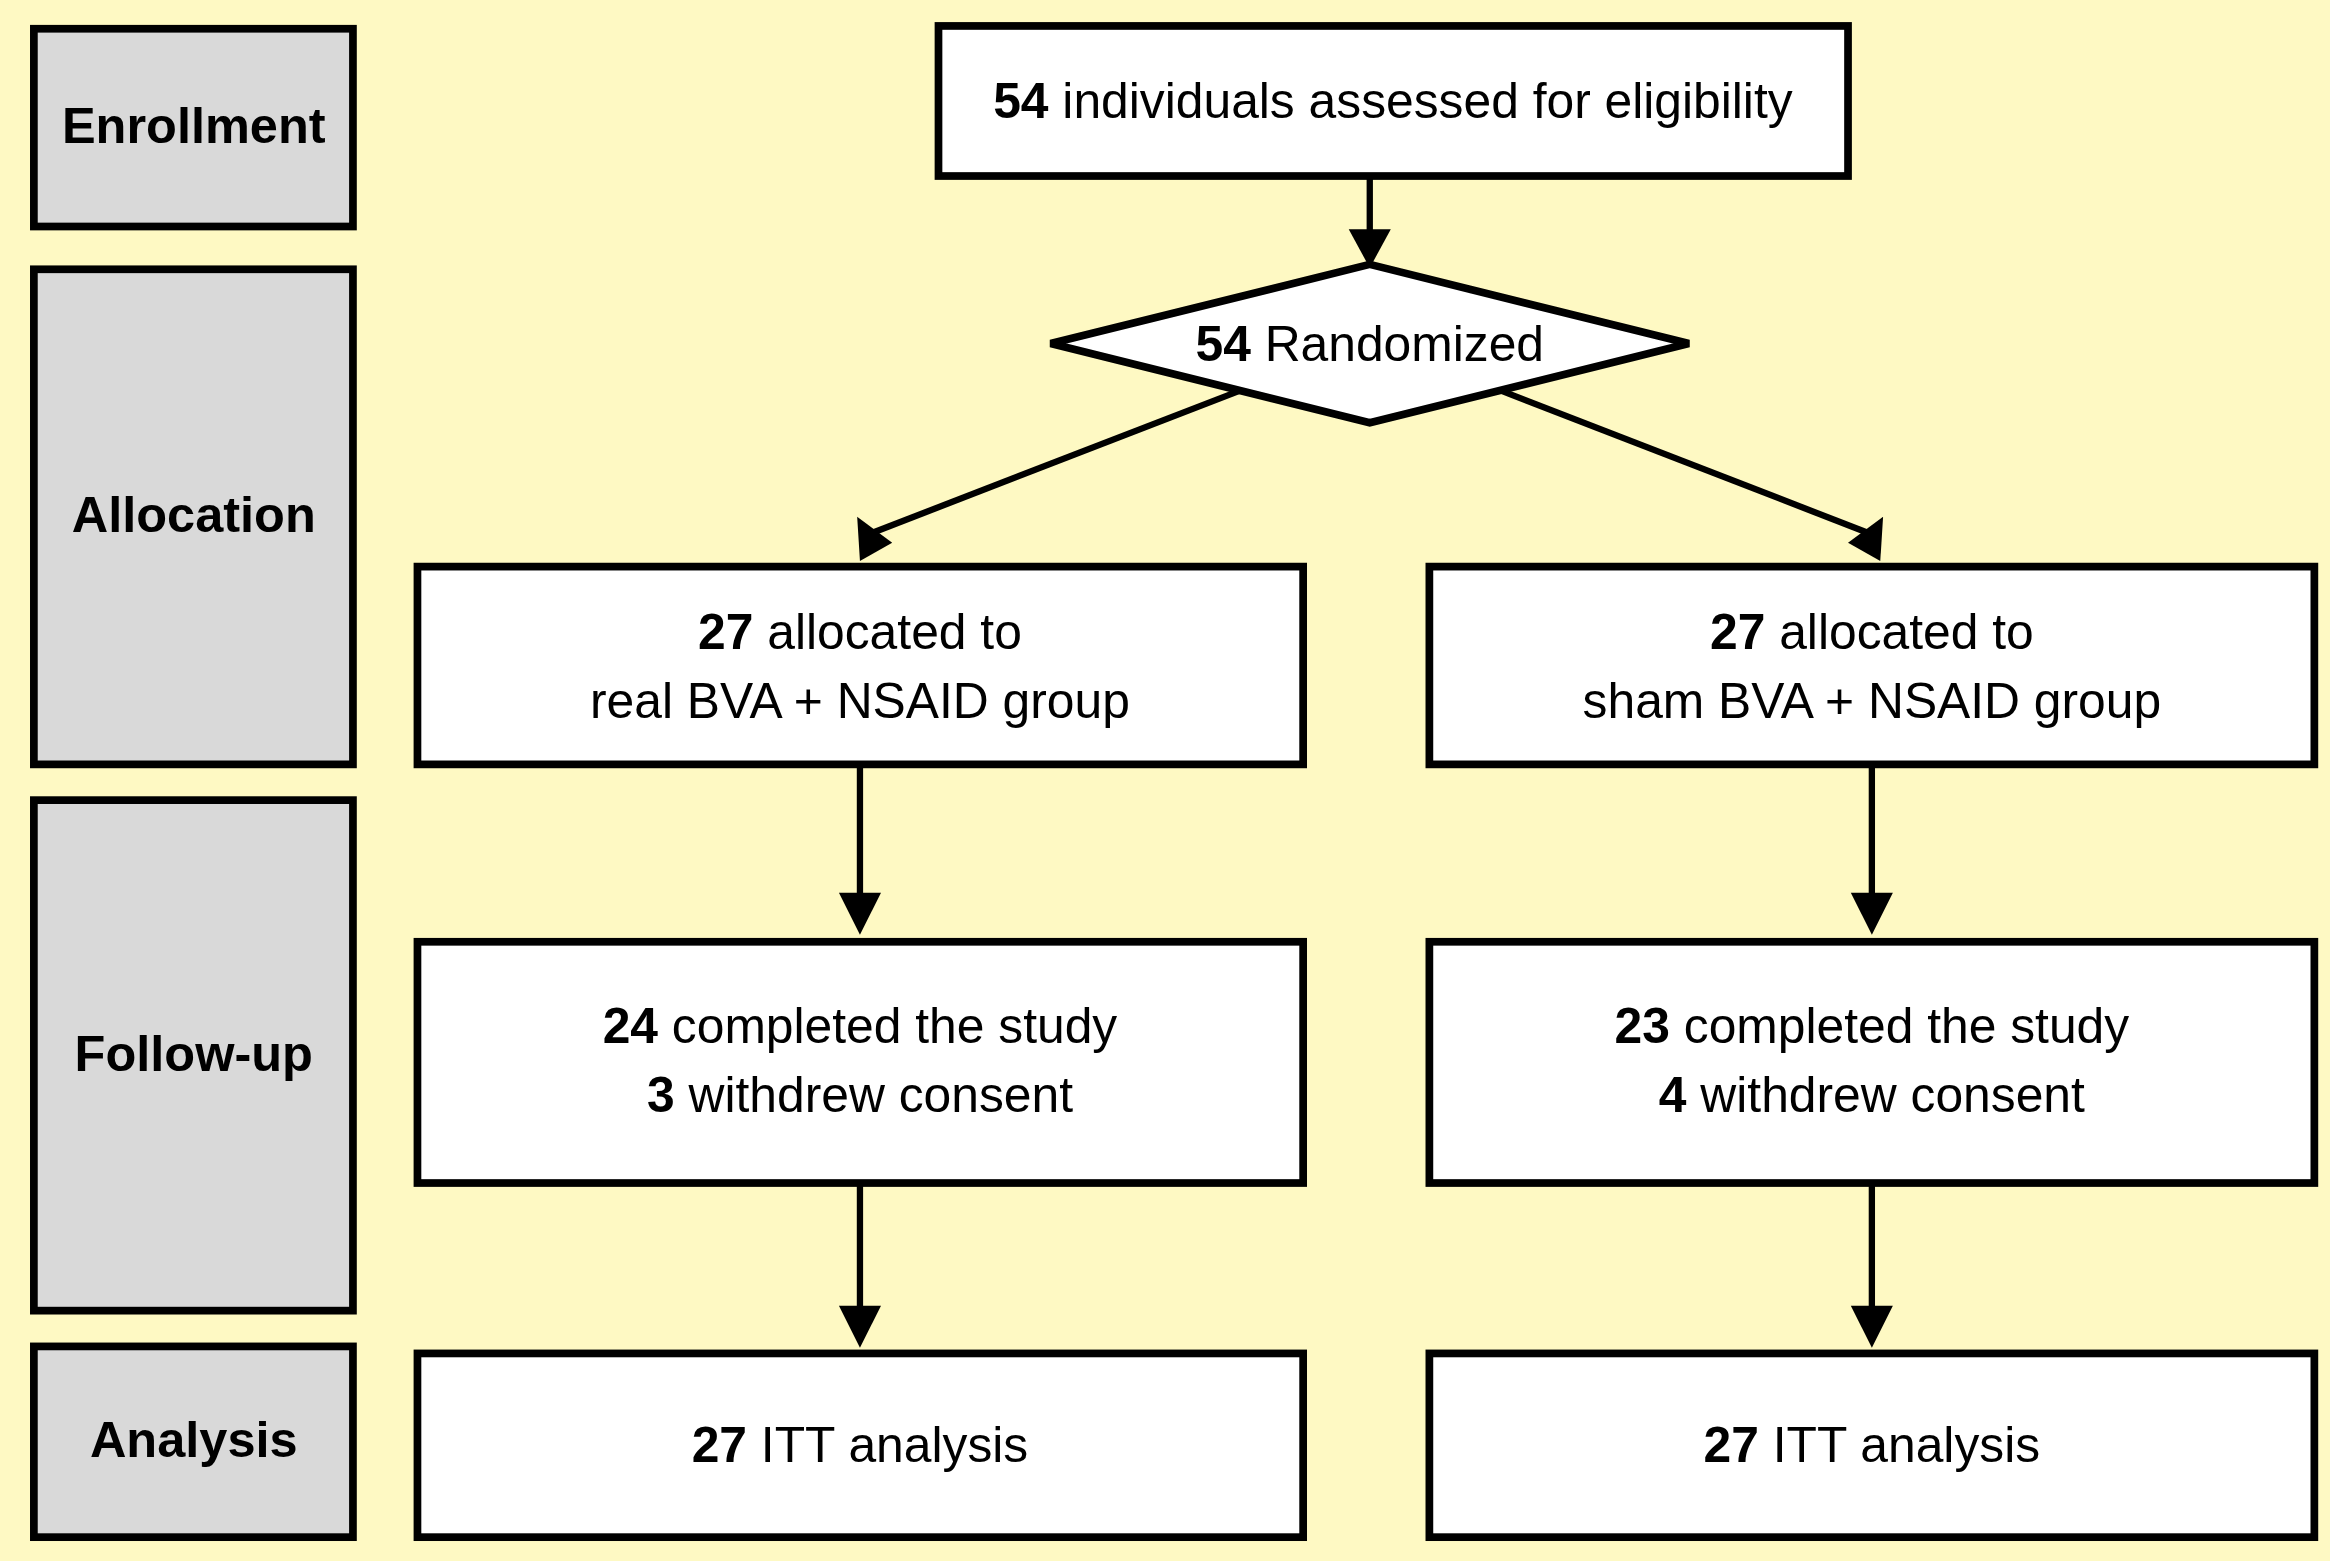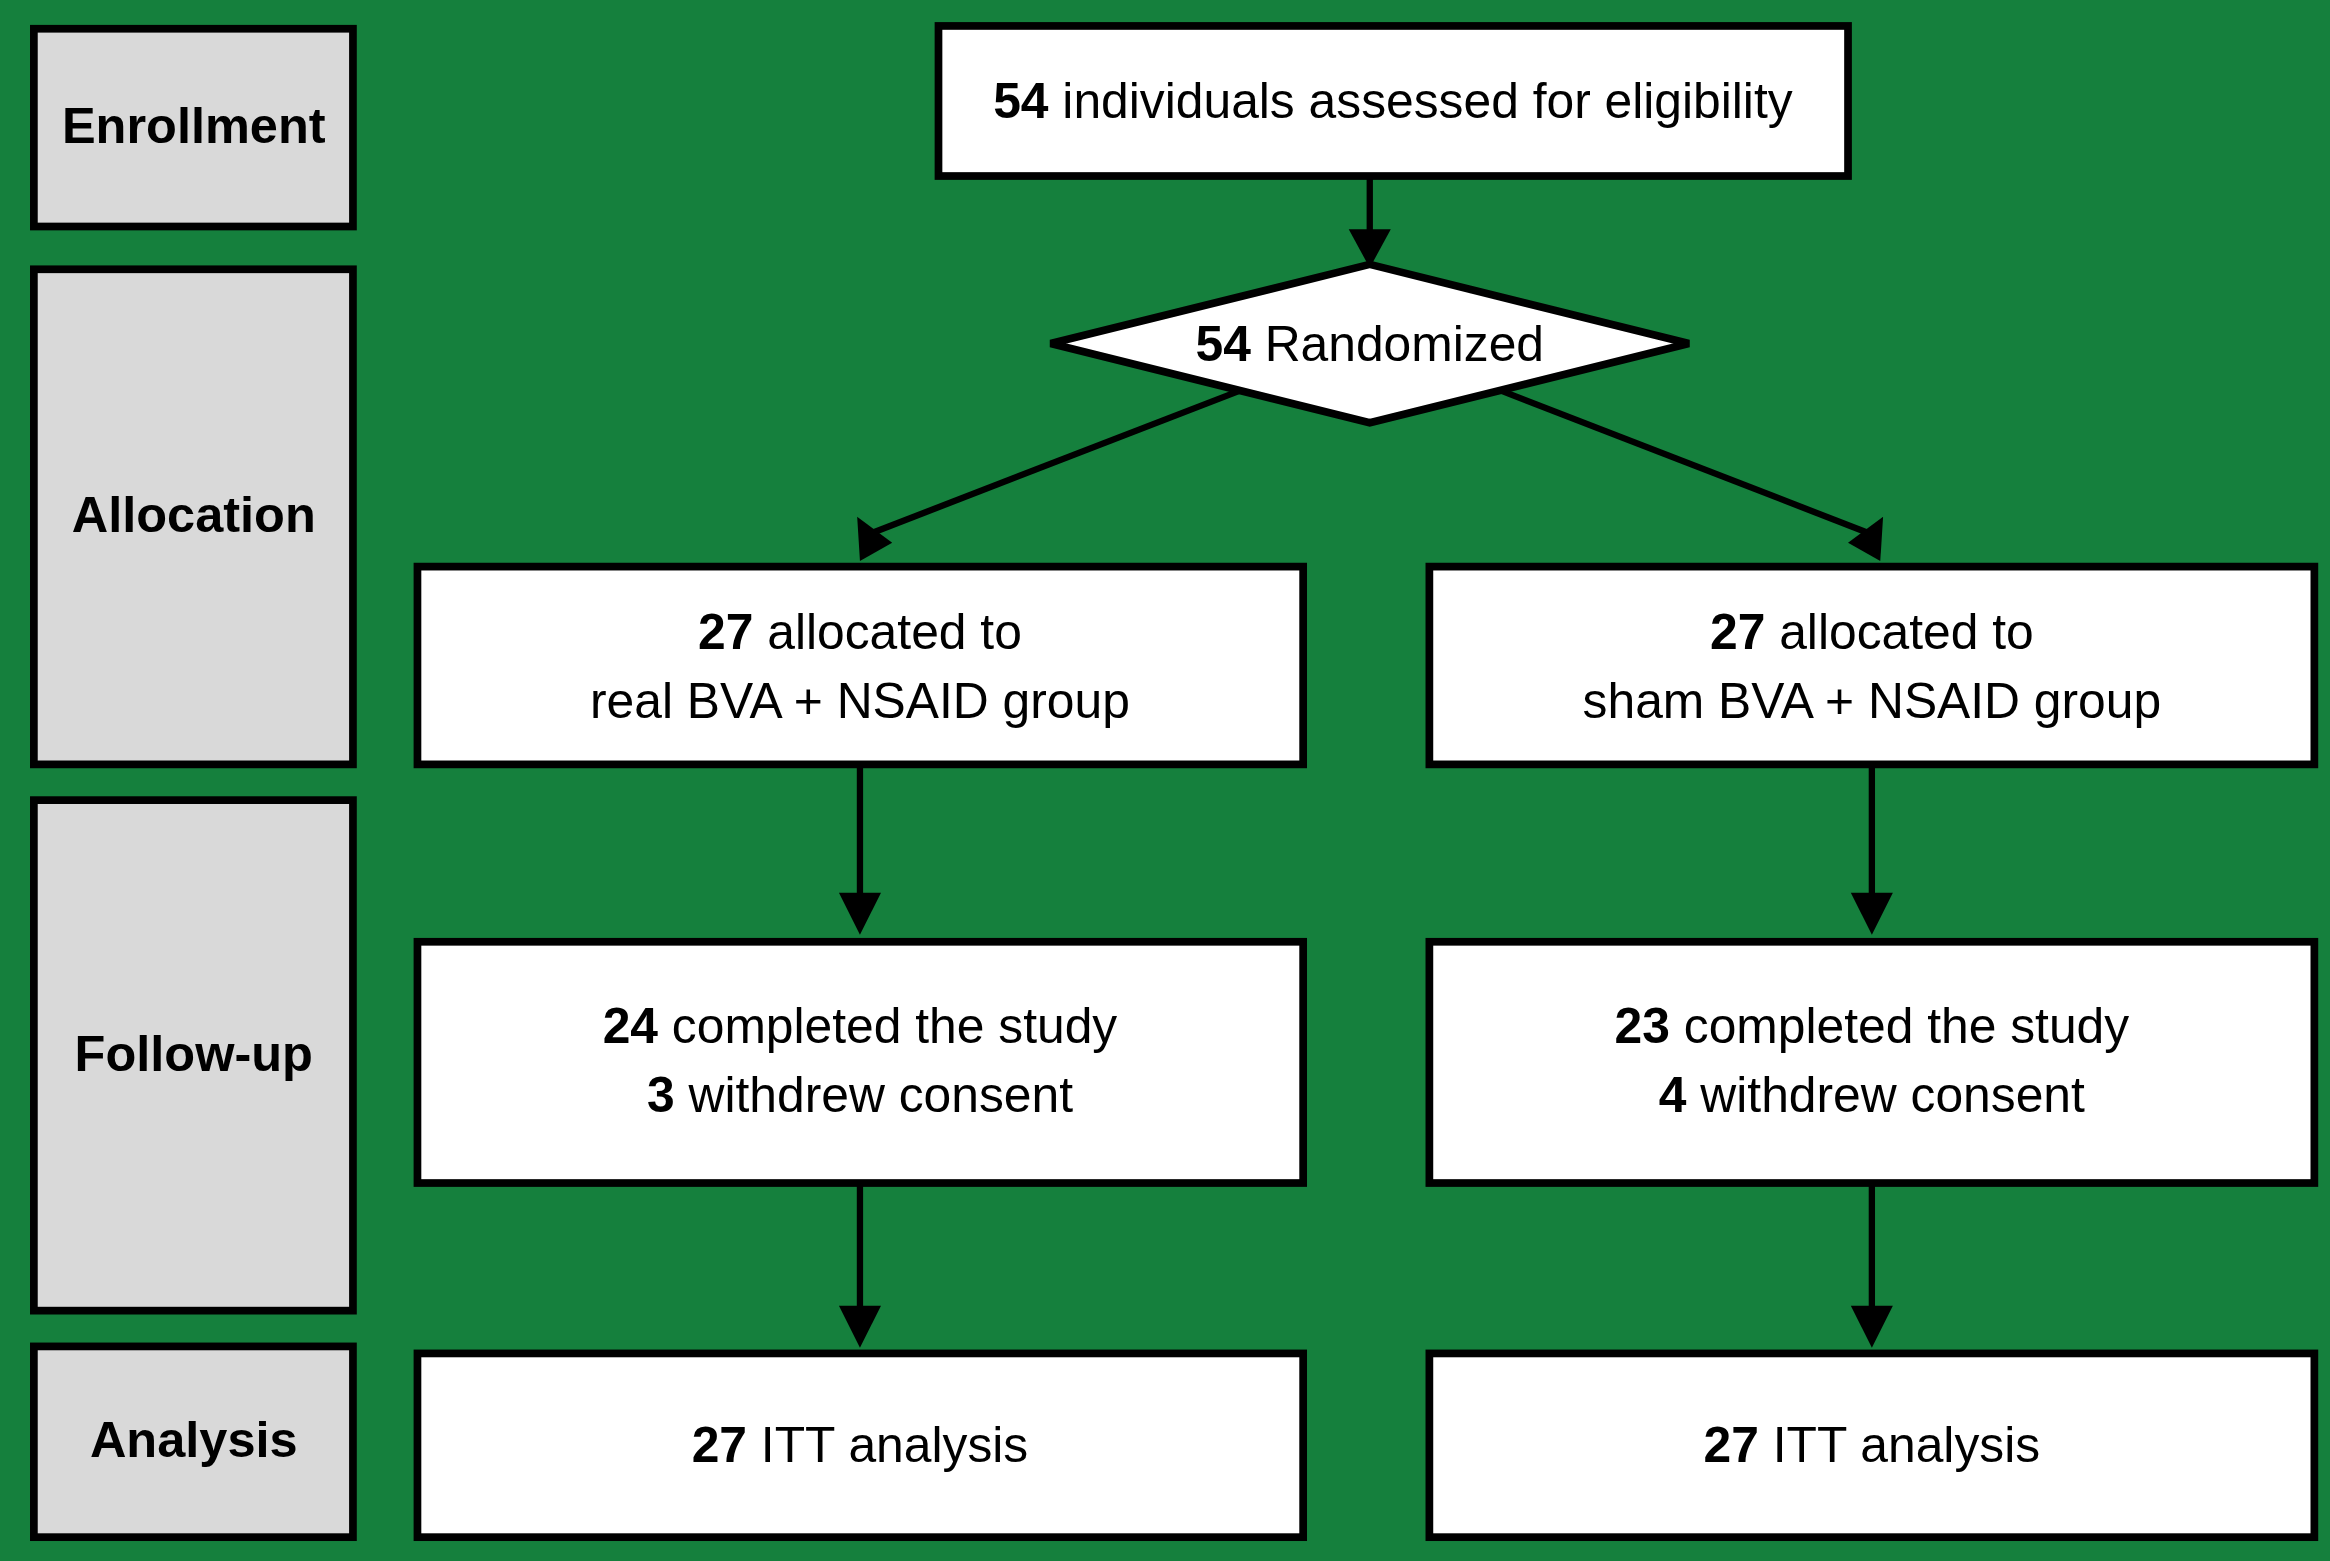--- a/index.html
+++ b/index.html
@@ -8,21 +8,21 @@
     padding: 0;
     background: #ffffff;
   }
   body {
     font-family: "Liberation Sans", sans-serif;
   }
   #diagram-root {
     position: relative;
     width: 2330px;
     height: 1561px;
-    background: #15803d;
+    background: #fef9c3;
     overflow: hidden;
   }
   svg.flow {
     display: block;
     width: 2330px;
     height: 1561px;
   }
   .stage-box-rect {
     fill: #d9d9d9;
     stroke: #000000;

